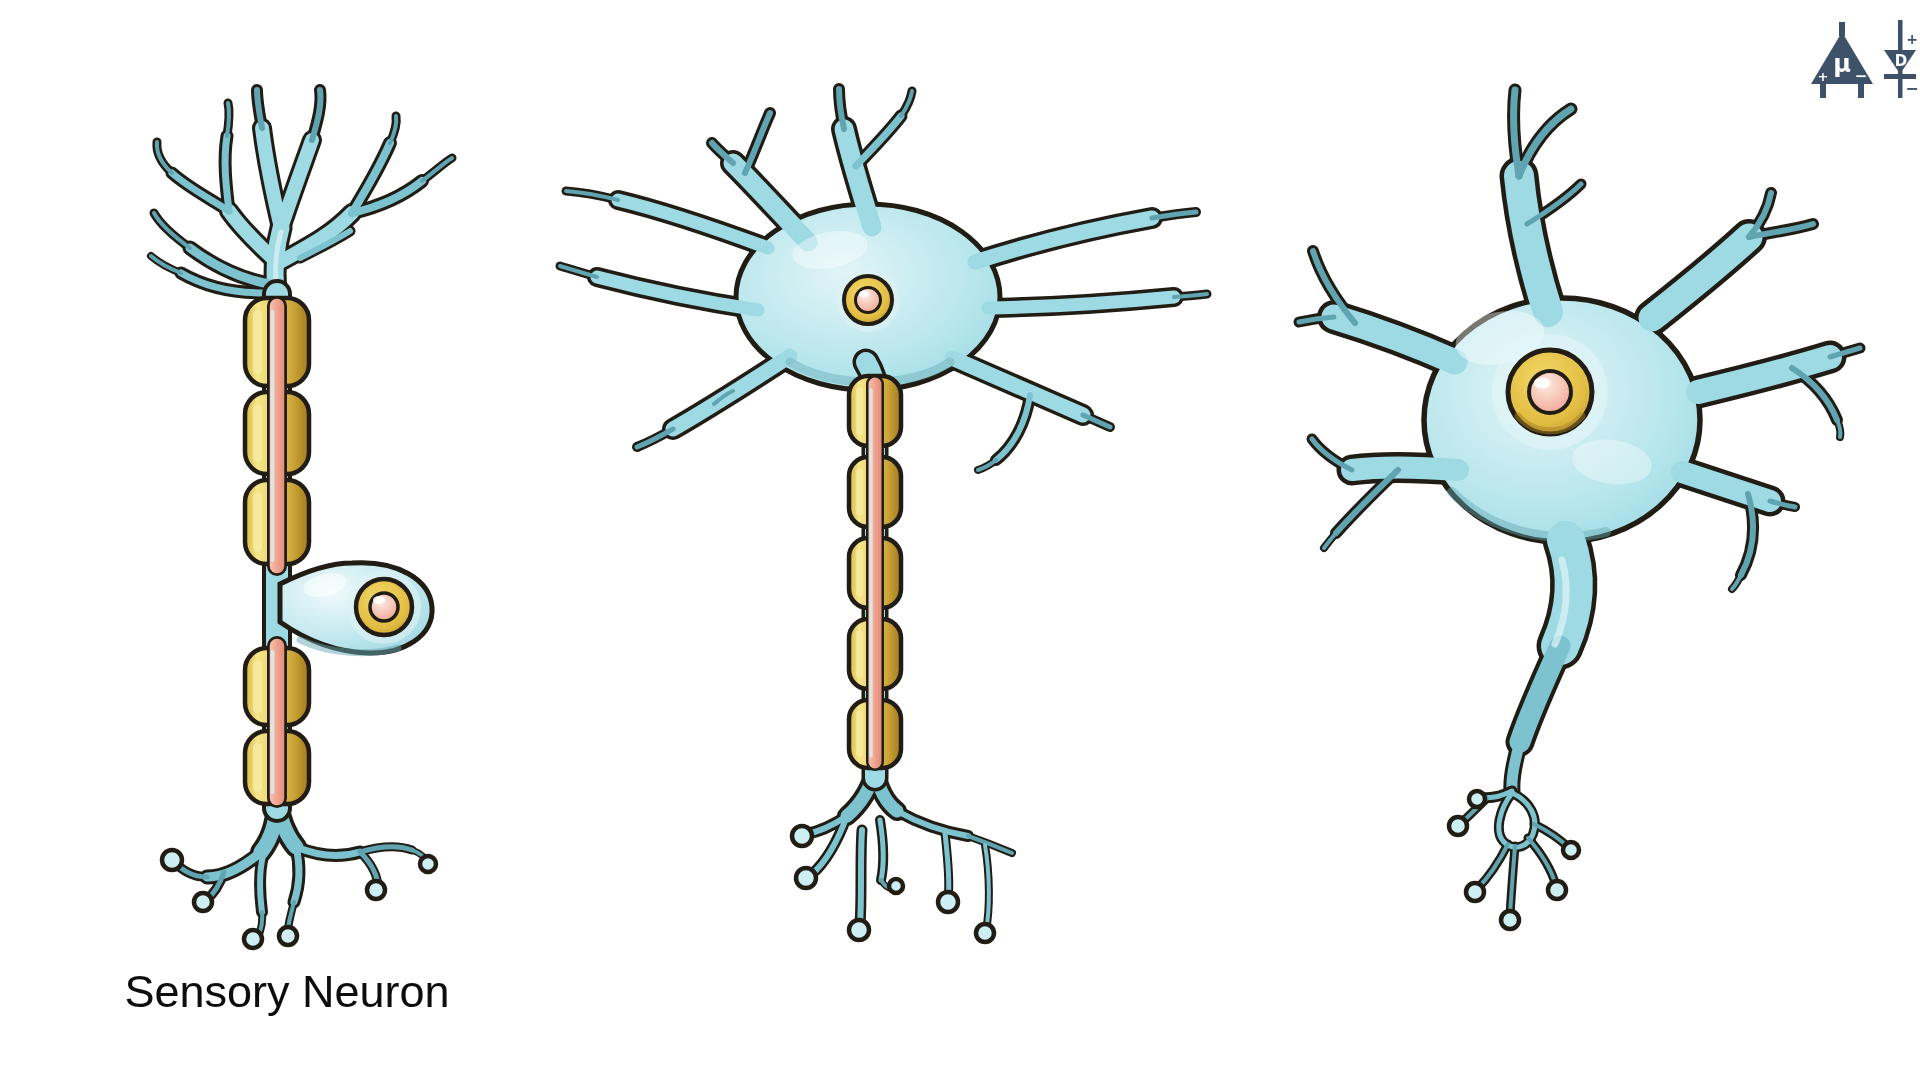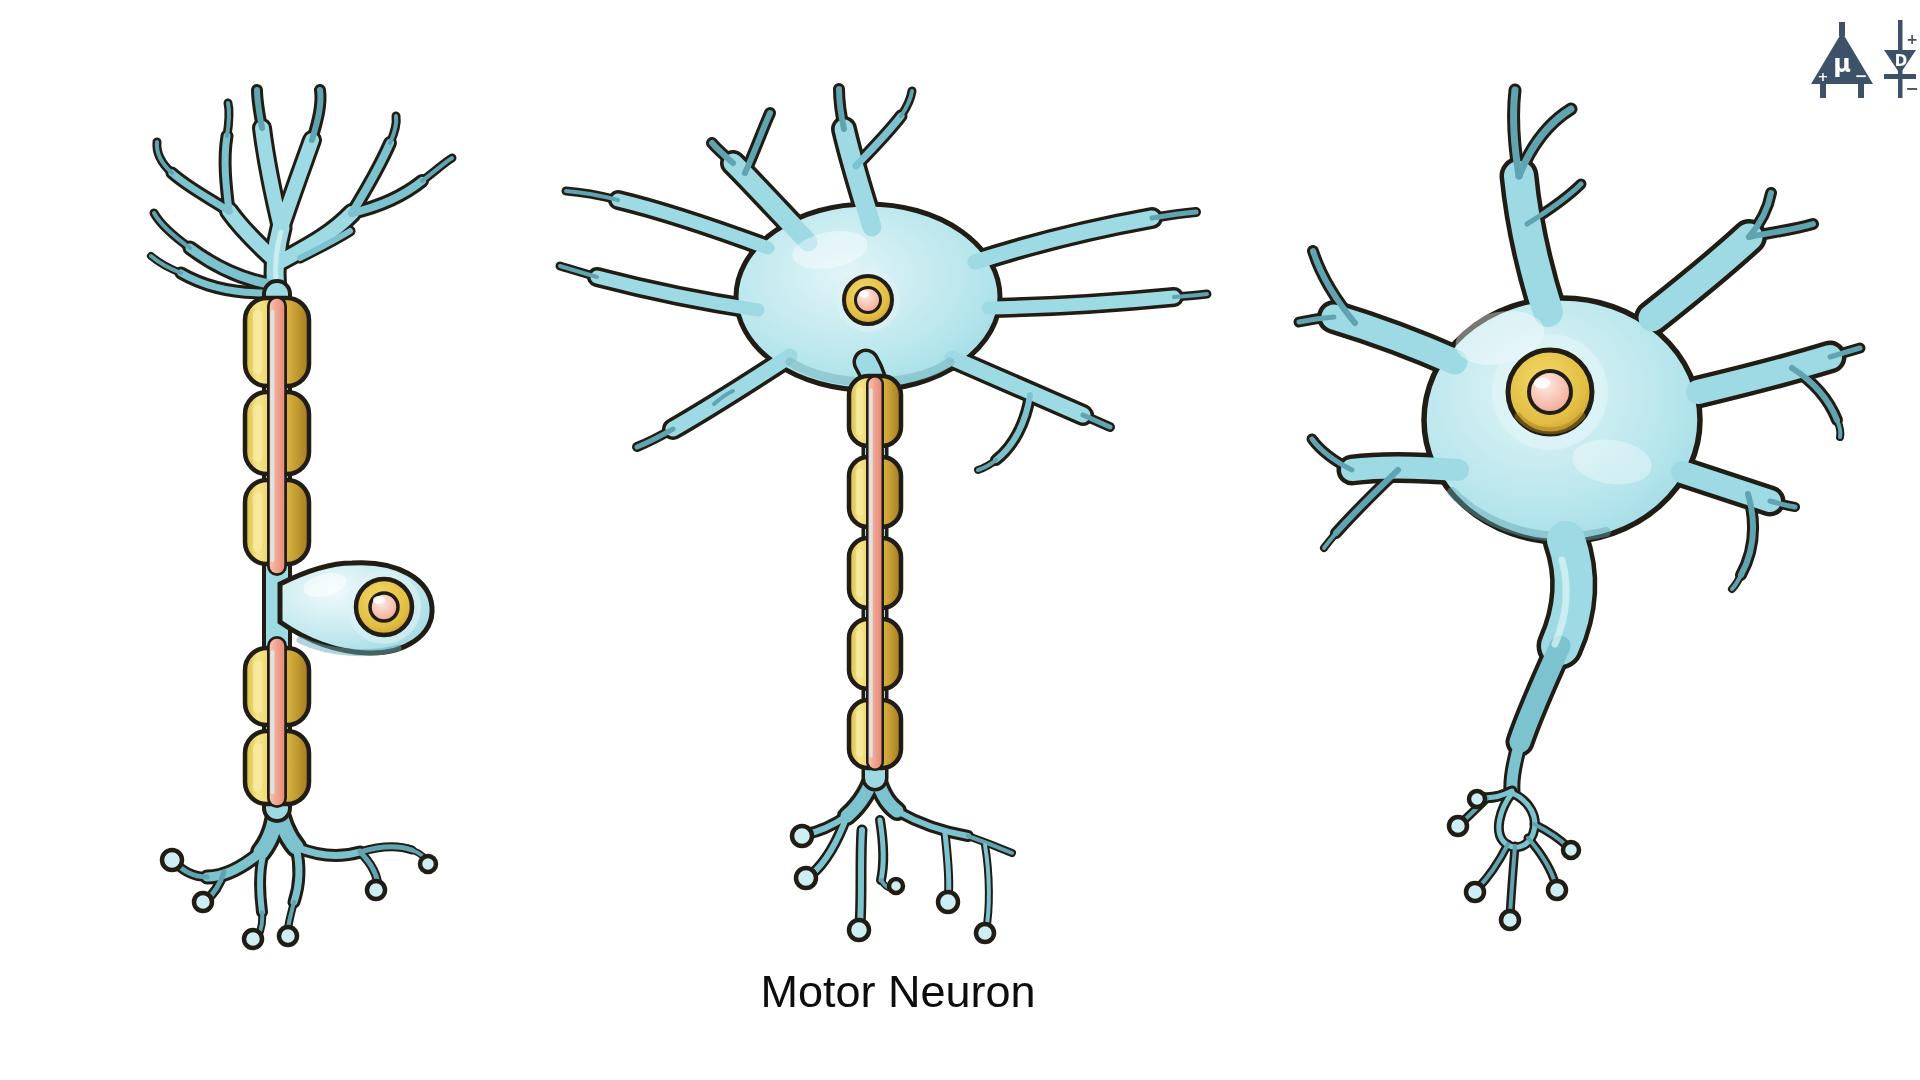--- a/index.html
+++ b/index.html
@@ -423,15 +423,15 @@
       <rect x="92" y="0" width="4.5" height="78"></rect>
       <path d="M78,30 L110,30 L94,54 Z"></path>
       <rect x="78" y="54" width="32" height="5"></rect>
       <text class="wmtext" x="95" y="46" font-size="15" fill="#ffffff" text-anchor="middle">D</text>
       <text class="wmtext" x="106" y="24" font-size="14" text-anchor="middle">+</text>
       <text class="wmtext" x="106" y="74" font-size="16" text-anchor="middle">−</text>
     </g>
   </g>
 </svg>
 
-<div class="label" style="left:898px">Motor Neuron</div>
+<div class="label" style="left:287px">Sensory Neuron</div>
 
 </div>
 
 </body></html>

